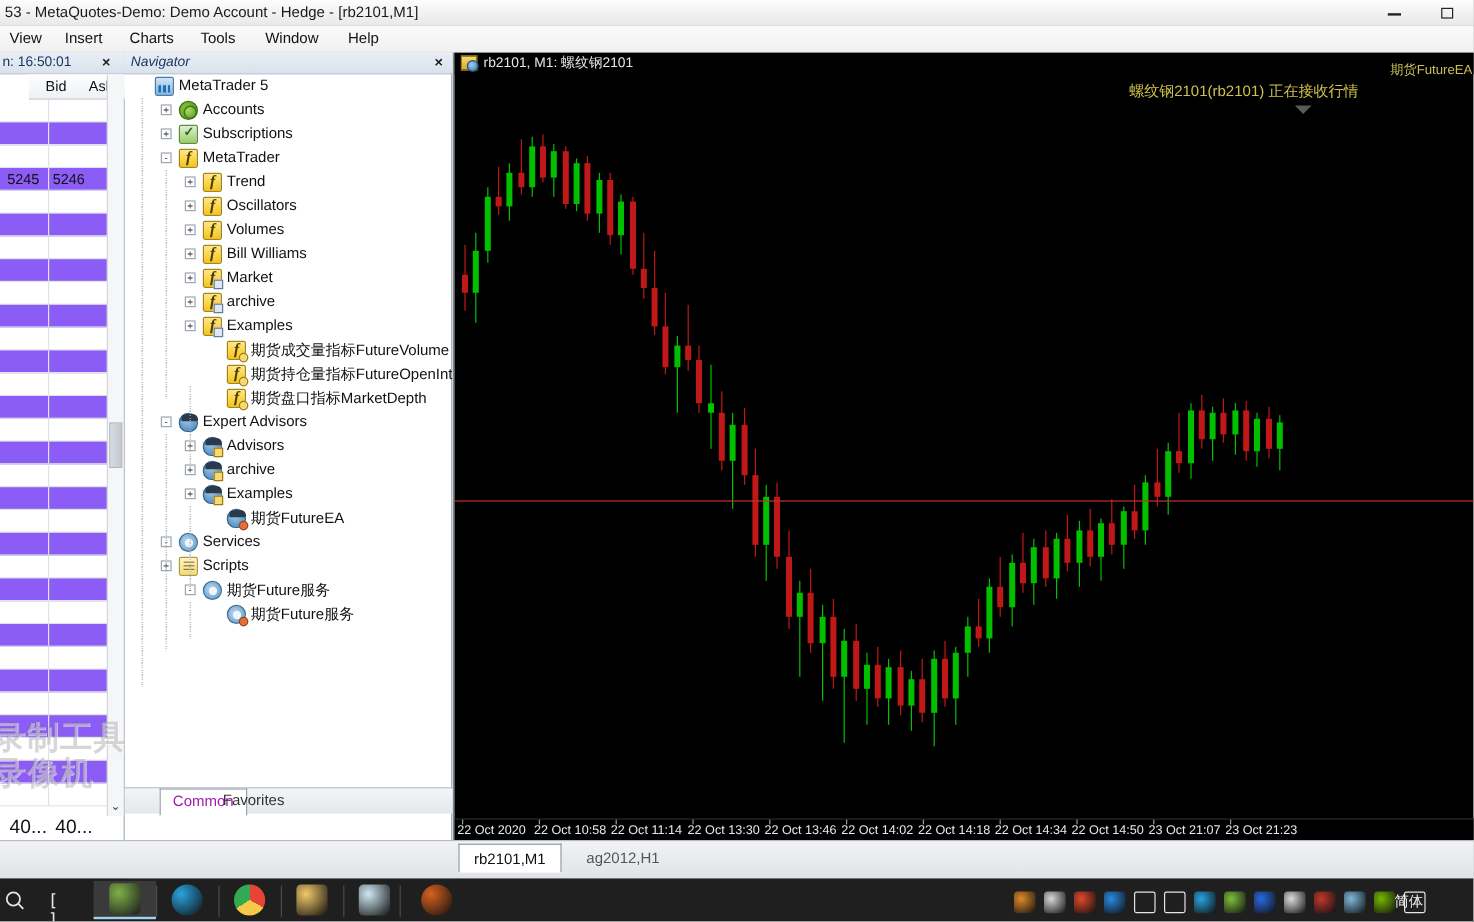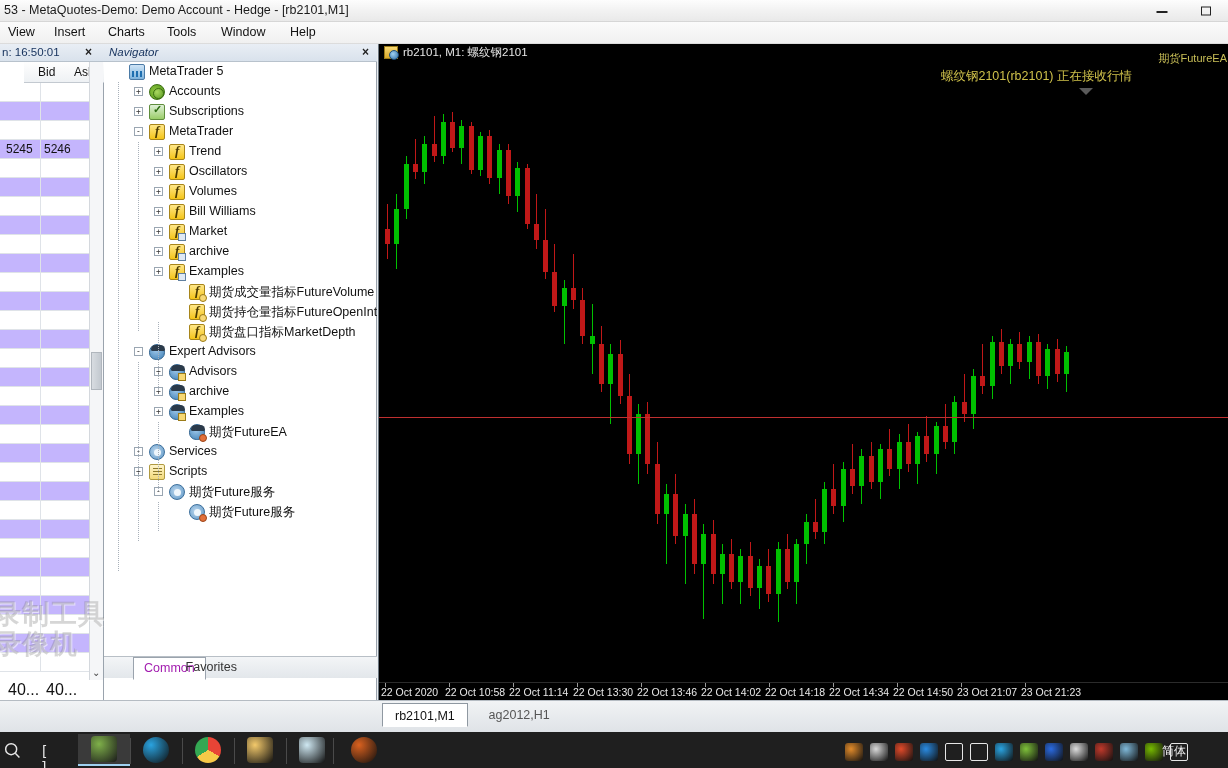--- a/index.html
+++ b/index.html
@@ -63,21 +63,21 @@
     position: absolute; left: 0; top: 18px; width: 104px; height: 21px;
     background: linear-gradient(to bottom,#fefefe,#eef1f4);
     border-bottom: 1px solid #c3c9d0;
     margin-left: 24px;
   }
   .mw-cols .c { position: absolute; top: 3px; font-size: 12px; color: #111; }
   .mw-cols .c1 { left: 14px; } .mw-cols .c2 { left: 50px; }
   .mw-cols .chev { position: absolute; right: 4px; top: 3px; font-size: 10px; color: #333; }
   .mw-rows { position: absolute; left: 0; top: 39px; width: 90px; height: 600px; }
   .mw-row { height: 19px; position: relative; border-bottom: 1px solid #dfe3e8; }
-  .mw-row.alt { background: #c4b5fd; }
+  .mw-row.alt { background: #8b5cf6; }
   .mw-row .bid { position: absolute; left: 6px; top: 2px; font-size: 12px; color: #111; }
   .mw-row .ask { position: absolute; left: 44px; top: 2px; font-size: 12px; color: #111; }
   .mw-row .vsep { position: absolute; left: 40px; top: 0; bottom: 0; width: 1px; background: #dfe3e8; }
   .mw-scroll {
     position: absolute; right: 0; top: 18px; width: 14px; bottom: 20px;
     background: #f5f6f8; border-left: 1px solid #d4d8dd;
   }
   .mw-thumb { position: absolute; left: 1px; top: 290px; width: 11px; height: 38px;
     background: linear-gradient(to right,#d8dce1,#c2c8cf); border: 1px solid #b0b6bd; }
   .mw-scroll .dn { position: absolute; left: 2px; bottom: 2px; font-size: 10px; color: #444; }

